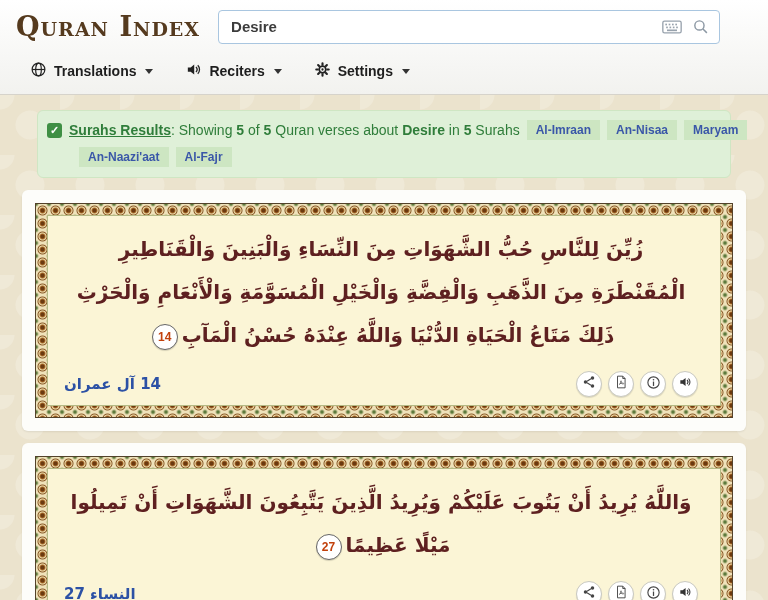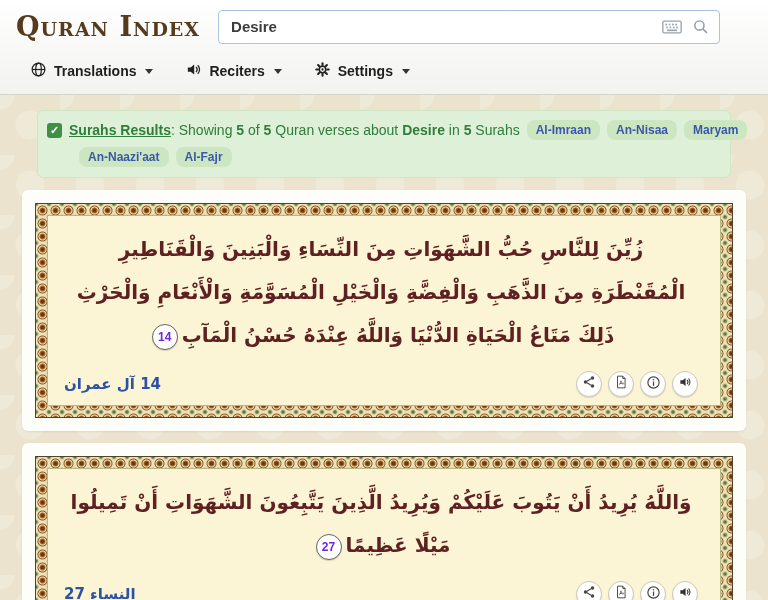--- a/index.html
+++ b/index.html
@@ -39,36 +39,36 @@
 
   
   .banner { margin:0 37px; background:#dff0d8; border:1px solid #cfe6c3; border-radius:6px;
             padding:9px 10px 10px 9px; color:#2f7d3a; font-size:14px; }
   .banner-row1 { display:flex; align-items:center; gap:7px; white-space:nowrap; }
   .checkbox { width:15px; height:15px; min-width:15px; background:#3f8f44; border-radius:3px;
               color:#fff; font-size:11px; line-height:15px; text-align:center; font-weight:700; }
   .sr-link { color:#2f7d3a; text-decoration:underline; font-weight:600; cursor:pointer; }
   .b { font-weight:800; }
   .tag { background:#cde6c2; color:#3a57a8; font-weight:700; font-size:12px;
-         padding:3px 9px; border-radius:8px; cursor:pointer; white-space:nowrap; }
+         padding:3px 9px; border-radius:0; cursor:pointer; white-space:nowrap; }
   .banner-row2 { margin-top:7px; display:flex; gap:7px;margin-left:32px; }
 
   
   .card { margin:12px 22px 11px 22px; background:#fdfdfa; border-radius:6px; padding:13px;
           box-shadow:0 1px 2px rgba(0,0,0,.08); }
   .frame { padding:11px; border:1px solid #53422a; background-color:#efe2ba;
     background-image:
       radial-gradient(circle, #6b3a10 1.5px, #aa6a2a 2.5px, #f1e2b2 3.5px, #8a5a28 4.5px, transparent 5.5px),
       radial-gradient(circle, #5d7a3c 1.5px, transparent 2.5px);
     background-size:13px 13px, 13px 13px; background-position:0 0, 6.5px 6.5px; }
   .frame-inner { background:#fbf5d6; border:1px solid #b5ba85; padding:8px 22px 8px 16px; }
   .verse { direction:rtl; text-align:center; font-family:"DejaVu Sans", sans-serif;
            font-weight:700; font-size:20px; line-height:2.15; color:#5e2020; padding:4px 6px 2px 6px; }
   .vnum { display:inline-flex; align-items:center; justify-content:center; width:26px; height:26px;
-          border-radius:50%; background:#fff; border:1px solid #666; color:#6d28d9;
+          border-radius:50%; background:#fff; border:1px solid #666; color:#c2410c;
           font:700 12px "Liberation Sans", sans-serif; direction:ltr; margin:0 4px;
           vertical-align:middle; box-shadow:0 1px 1px rgba(0,0,0,.15); }
   .card-footer { display:flex; align-items:center; justify-content:space-between; margin-top:12px; }
   .surah { direction:rtl; font-family:"DejaVu Sans", sans-serif; font-weight:700; font-size:15px;
            color:#2c51a5; cursor:pointer; text-decoration:none; }
   .actions { display:flex; gap:6px; }
   .abtn { width:26px; height:26px; border-radius:50%; background:#fff; border:1px solid #c9c9c1;
           display:flex; align-items:center; justify-content:center; cursor:pointer;
           box-shadow:0 1px 1px rgba(0,0,0,.12); }
 </style>

